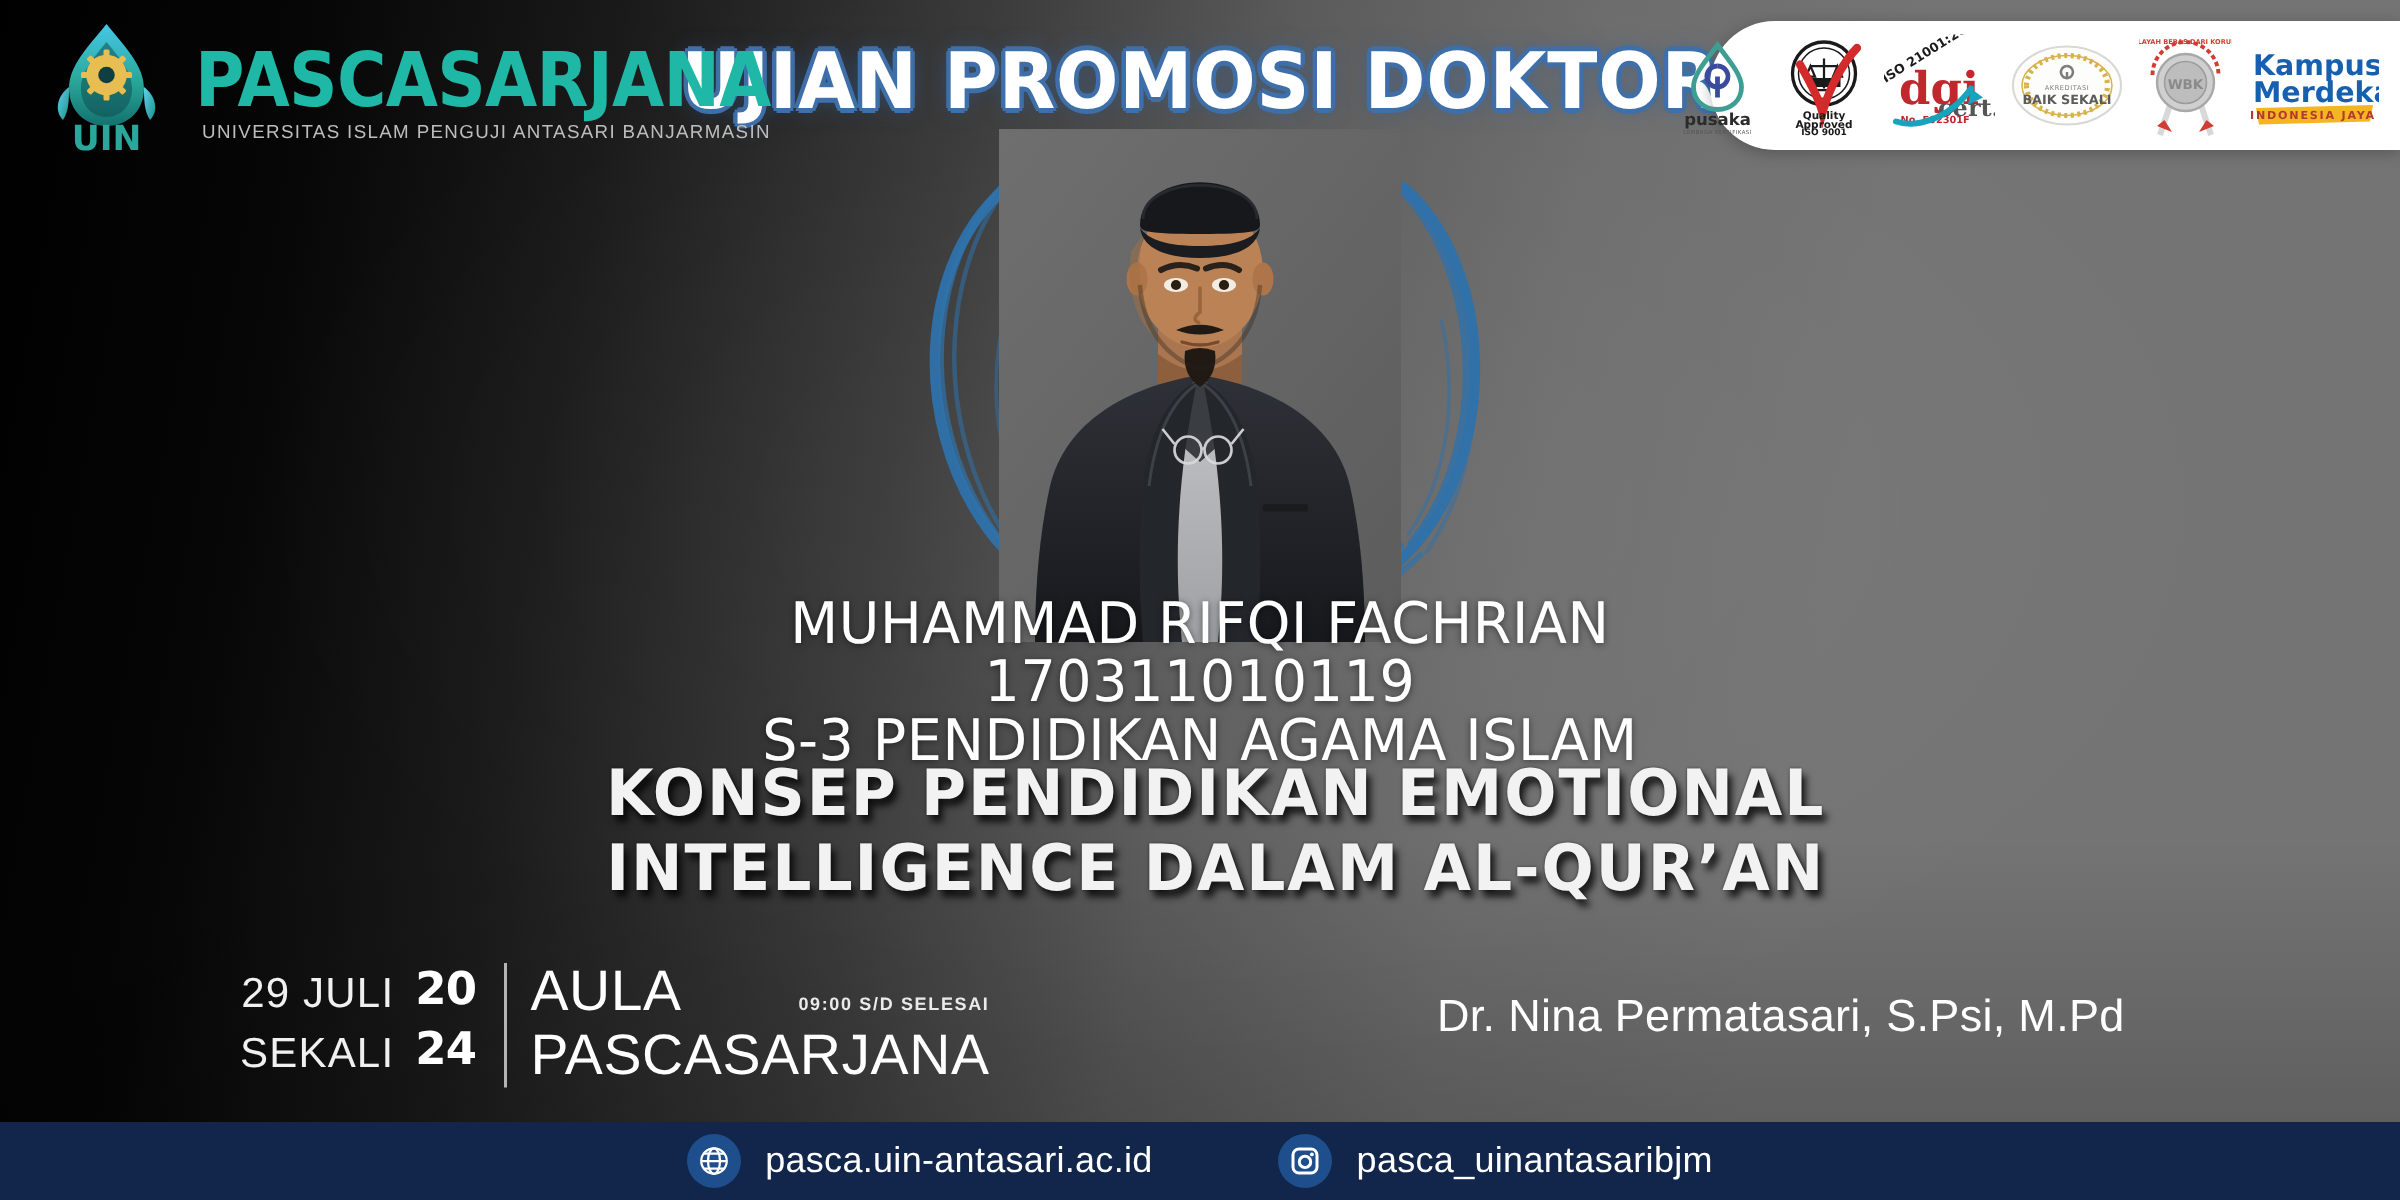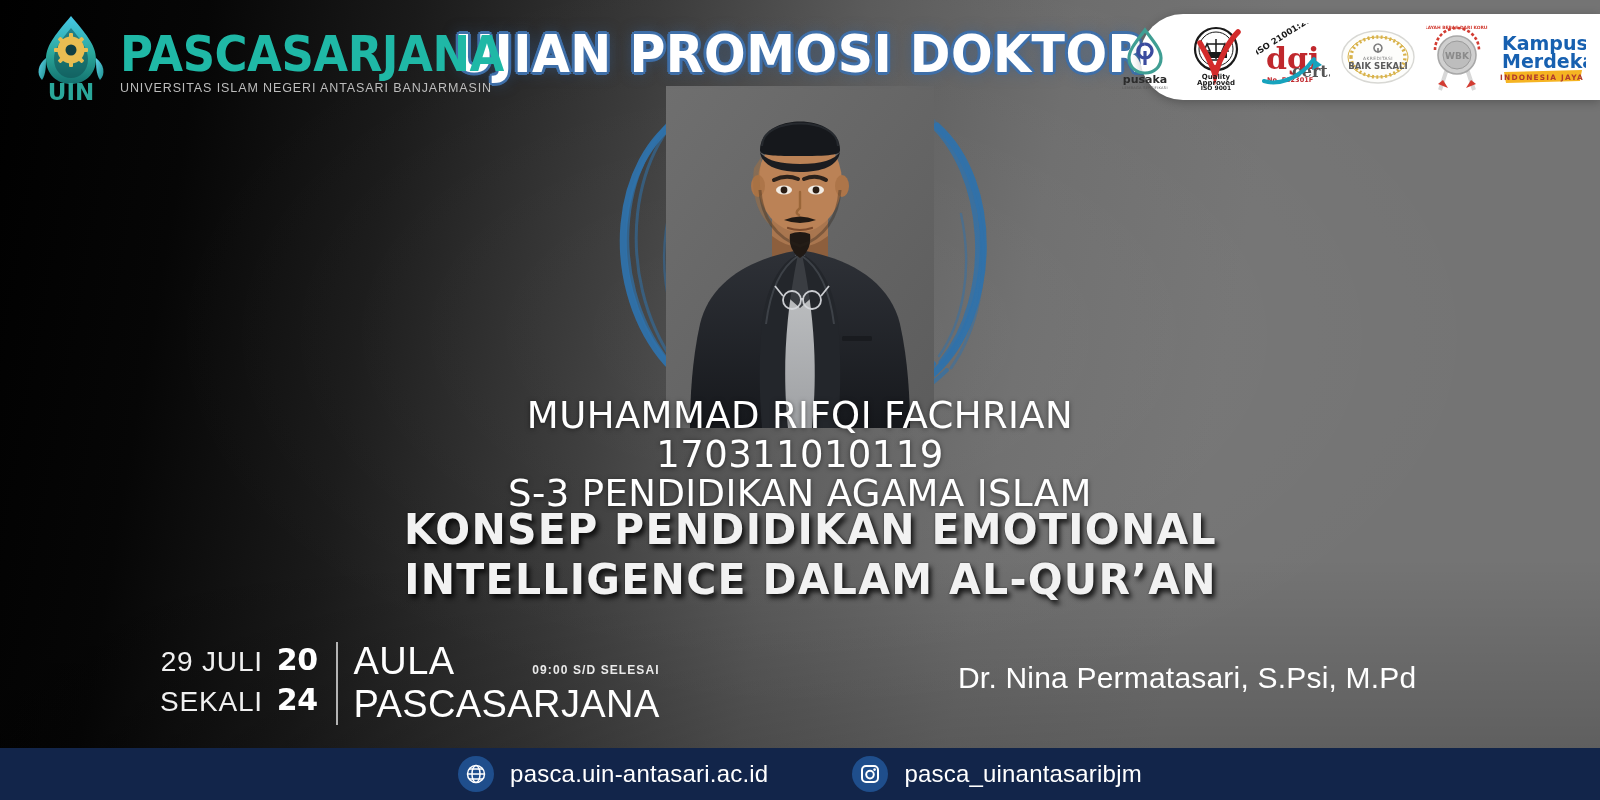--- a/index.html
+++ b/index.html
@@ -34,22 +34,23 @@
   }
   .bottom-shade {
     position:absolute; left:0; right:0; bottom:52px; height:190px;
     background:linear-gradient(to bottom, rgba(0,0,0,0) 0%, rgba(0,0,0,0.18) 100%);
     pointer-events:none;
   }
 
   
   .brand {
     position:absolute; left:32px; top:14px;
-    display:flex; align-items:center; gap:10px;
+    display:flex; align-items:center; gap:20px;
     z-index:20;
+    text-align:right;
   }
   .brand-mark { width:78px; height:88px; display:block; flex:none; }
   .brand-text { display:flex; flex-direction:column; line-height:1; padding-top:6px; }
   .brand-title {
     font-size:45px; font-weight:700; letter-spacing:-0.5px;
     color:#1fb8a6;
     font-family:"DejaVu Sans", sans-serif;
     transform:scaleY(1.12); transform-origin:left top;
   }
   .brand-sub {
@@ -229,21 +230,21 @@
             <rect x="-2" y="-17" width="4" height="6" rx="1" transform="rotate(315)"></rect>
           </g>
         </g>
         <circle r="5.5" fill="#0f3f43"></circle>
       </g>
 
       <text x="39" y="86" text-anchor="middle" font-family="DejaVu Sans, sans-serif" font-size="23" font-weight="700" fill="#2aa79a">UIN</text>
     </svg>
     <div class="brand-text">
       <div class="brand-title">PASCASARJANA</div>
-      <div class="brand-sub">UNIVERSITAS ISLAM NEGERI ANTASARI BANJARMASIN</div>
+      <div class="brand-sub">UNIVERSITAS ISLAM PENGUJI ANTASARI BANJARMASIN</div>
     </div>
   </div>
 
   <div class="accred-panel">
 
     <div class="badge">
       <svg width="62" height="66" viewBox="0 0 62 66">
         <path d="M31 6 C22 18 15 26 15 34 C15 43 22 49 31 49 C40 49 47 43 47 34 C47 26 40 18 31 6 Z" fill="none" stroke="#3f9e93" stroke-width="3.2"></path>
         <path d="M31 20 a7 7 0 1 1 -0.1 0 M31 27 v14" fill="none" stroke="#3a4b9e" stroke-width="3.2"></path>
         <text x="31" y="59" text-anchor="middle" font-family="DejaVu Sans, sans-serif" font-size="11" fill="#2b2b2b" font-weight="600">pusaka</text>

